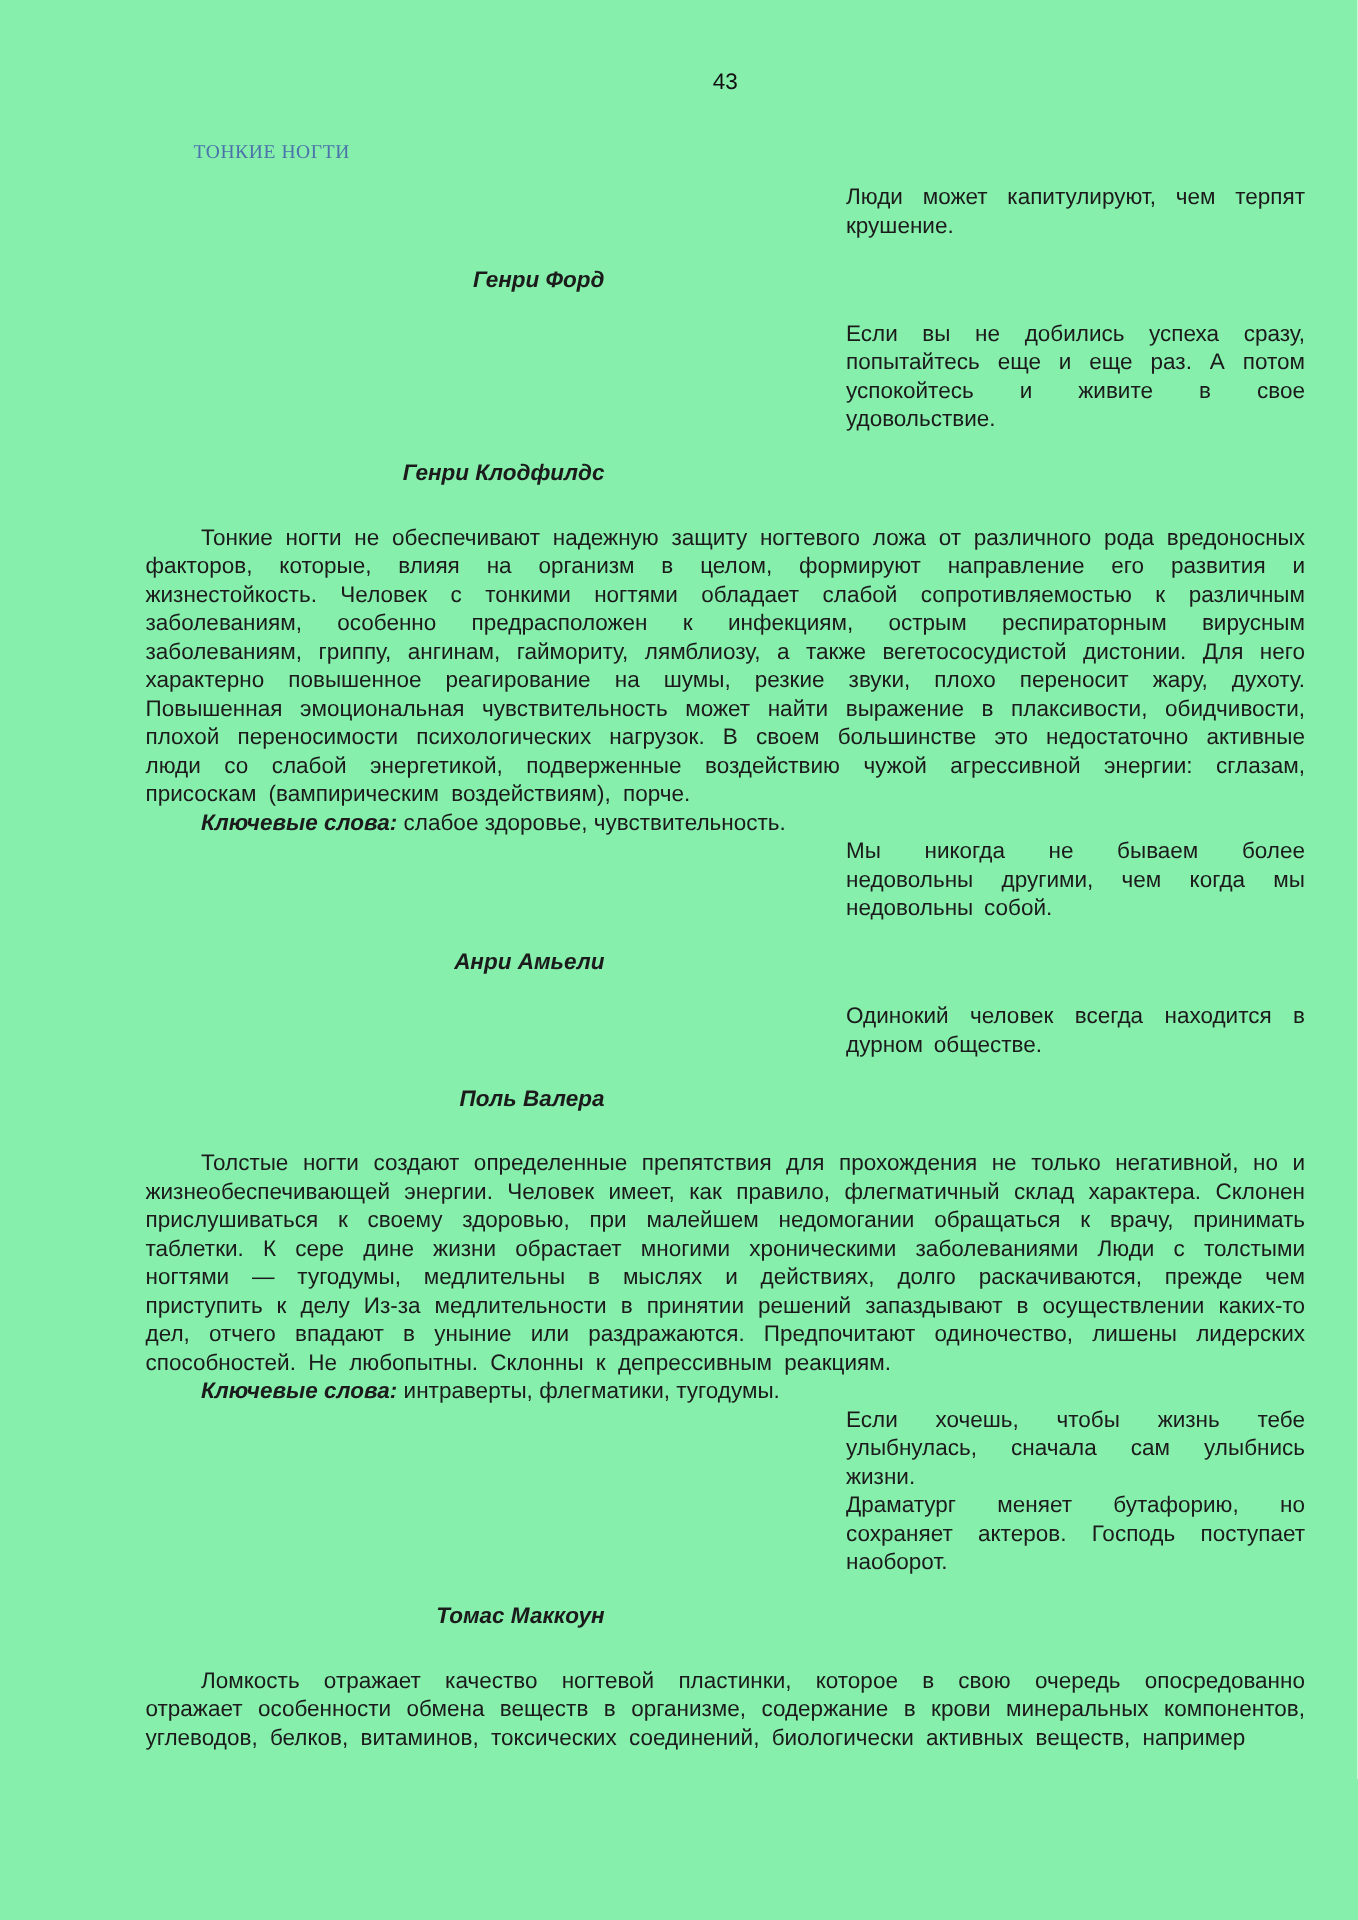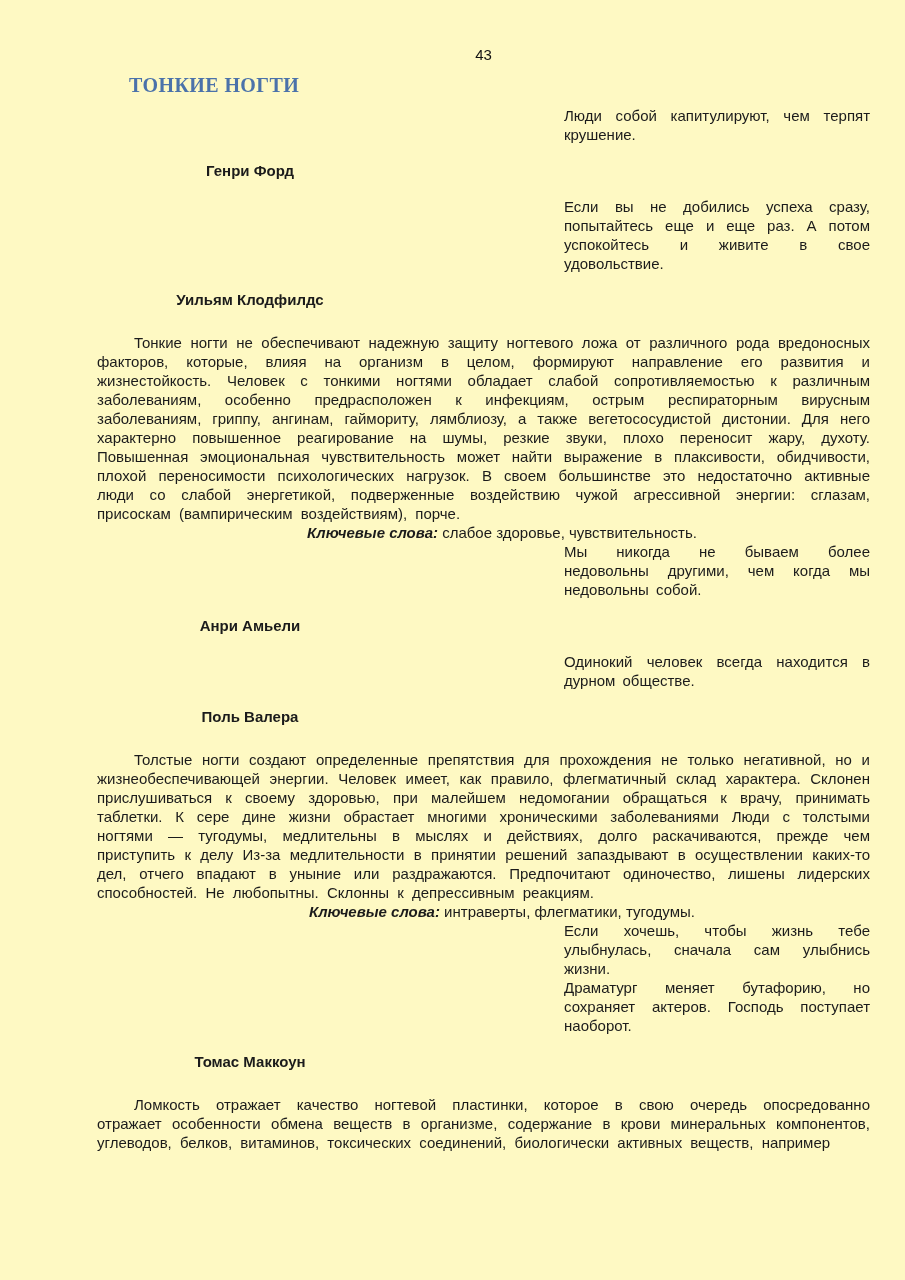--- a/index.html
+++ b/index.html
@@ -1,92 +1,93 @@
 <!DOCTYPE html>
 <html lang="ru"><head>
   <meta charset="utf-8">
   <style>
     html, body { margin: 0; padding: 0; background: #ffffff; }
     .page {
       width: 905px; height: 1280px;
       box-sizing: border-box;
       padding: 45px 35px 0 97px;
       overflow: hidden;
-      background: #fef9c3;
+      background: #86efac;
       font-family: "Liberation Sans", sans-serif;
       font-size: 15px;
       line-height: 19px;
       color: #1b1b1b;
       position: relative;
     }
     .pageno {
       text-align: center;
       font-size: 15px;
       color: #111;
       margin: 0;
     }
     h2.heading {
       font-family: "Liberation Serif", serif;
-      font-weight: 700;
-      font-size: 20px;
+      font-weight: 400;
+      font-size: 13px;
       line-height: 26px;
       letter-spacing: 0.4px;
       color: #4b72aa;
-      margin: 8px 0 8px 32px;
+      margin: 24px 0 8px 32px;
     }
     .quote {
       width: 306px;
       margin-left: auto;
       text-align: justify;
       word-spacing: 3px;
     }
     .author {
       width: 306px;
       margin-left: auto;
-      text-align: center;
+      text-align: right;
       font-weight: 700;
+      font-style: italic;
       margin: 17px 0;
     }
     .author .suffix {
       font-weight: 400;
       font-size: 12.5px;
       font-variant: small-caps;
       letter-spacing: 0.5px;
     }
     .para {
       text-align: justify;
       text-indent: 37px;
       word-spacing: 4px;
       margin: 24px 0 0 0;
     }
     .kw {
       text-indent: 37px;
-      text-align: center;
+      text-align: left;
       margin: 0;
     }
     .kw-label {
       font-weight: 700;
       font-style: italic;
     }
   </style>
 </head>
 <body>
 
 <div class="page">
 
   <p class="pageno">43</p>
 
   <section>
     <h2 class="heading">ТОНКИЕ НОГТИ</h2>
 
-    <div class="quote">Люди собой капитулируют, чем терпят крушение.</div>
+    <div class="quote">Люди может капитулируют, чем терпят крушение.</div>
     <div class="author">Генри Форд</div>
 
     <div class="quote">Если вы не добились успеха сразу, попытайтесь еще и еще раз. А потом успокойтесь и живите в свое удовольствие.</div>
-    <div class="author">Уильям Клодфилдс</div>
+    <div class="author">Генри Клодфилдс</div>
 
     <p class="para">Тонкие ногти не обеспечивают надежную защиту ногтевого ложа от различного рода вредоносных факторов, которые, влияя на организм в целом, формируют направление его развития и жизнестойкость. Человек с тонкими ногтями обладает слабой сопротивляемостью к различным заболеваниям, особенно предрасположен к инфекциям, острым респираторным вирусным заболеваниям, гриппу, ангинам, гаймориту, лямблиозу, а также вегетососудистой дистонии. Для него характерно повышенное реагирование на шумы, резкие звуки, плохо переносит жару, духоту. Повышенная эмоциональная чувствительность может найти выражение в плаксивости, обидчивости, плохой переносимости психологических нагрузок. В своем большинстве это недостаточно активные люди со слабой энергетикой, подверженные воздействию чужой агрессивной энергии: сглазам, присоскам (вампирическим воздействиям), порче.</p>
     <p class="kw"><span class="kw-label">Ключевые слова:</span><span> слабое здоровье, чувствительность.</span></p>
   </section>
 
   <section>
 
     <div class="quote">Мы никогда не бываем более недовольны другими, чем когда мы недовольны собой.</div>
     <div class="author">Анри Амьели</div>
 

